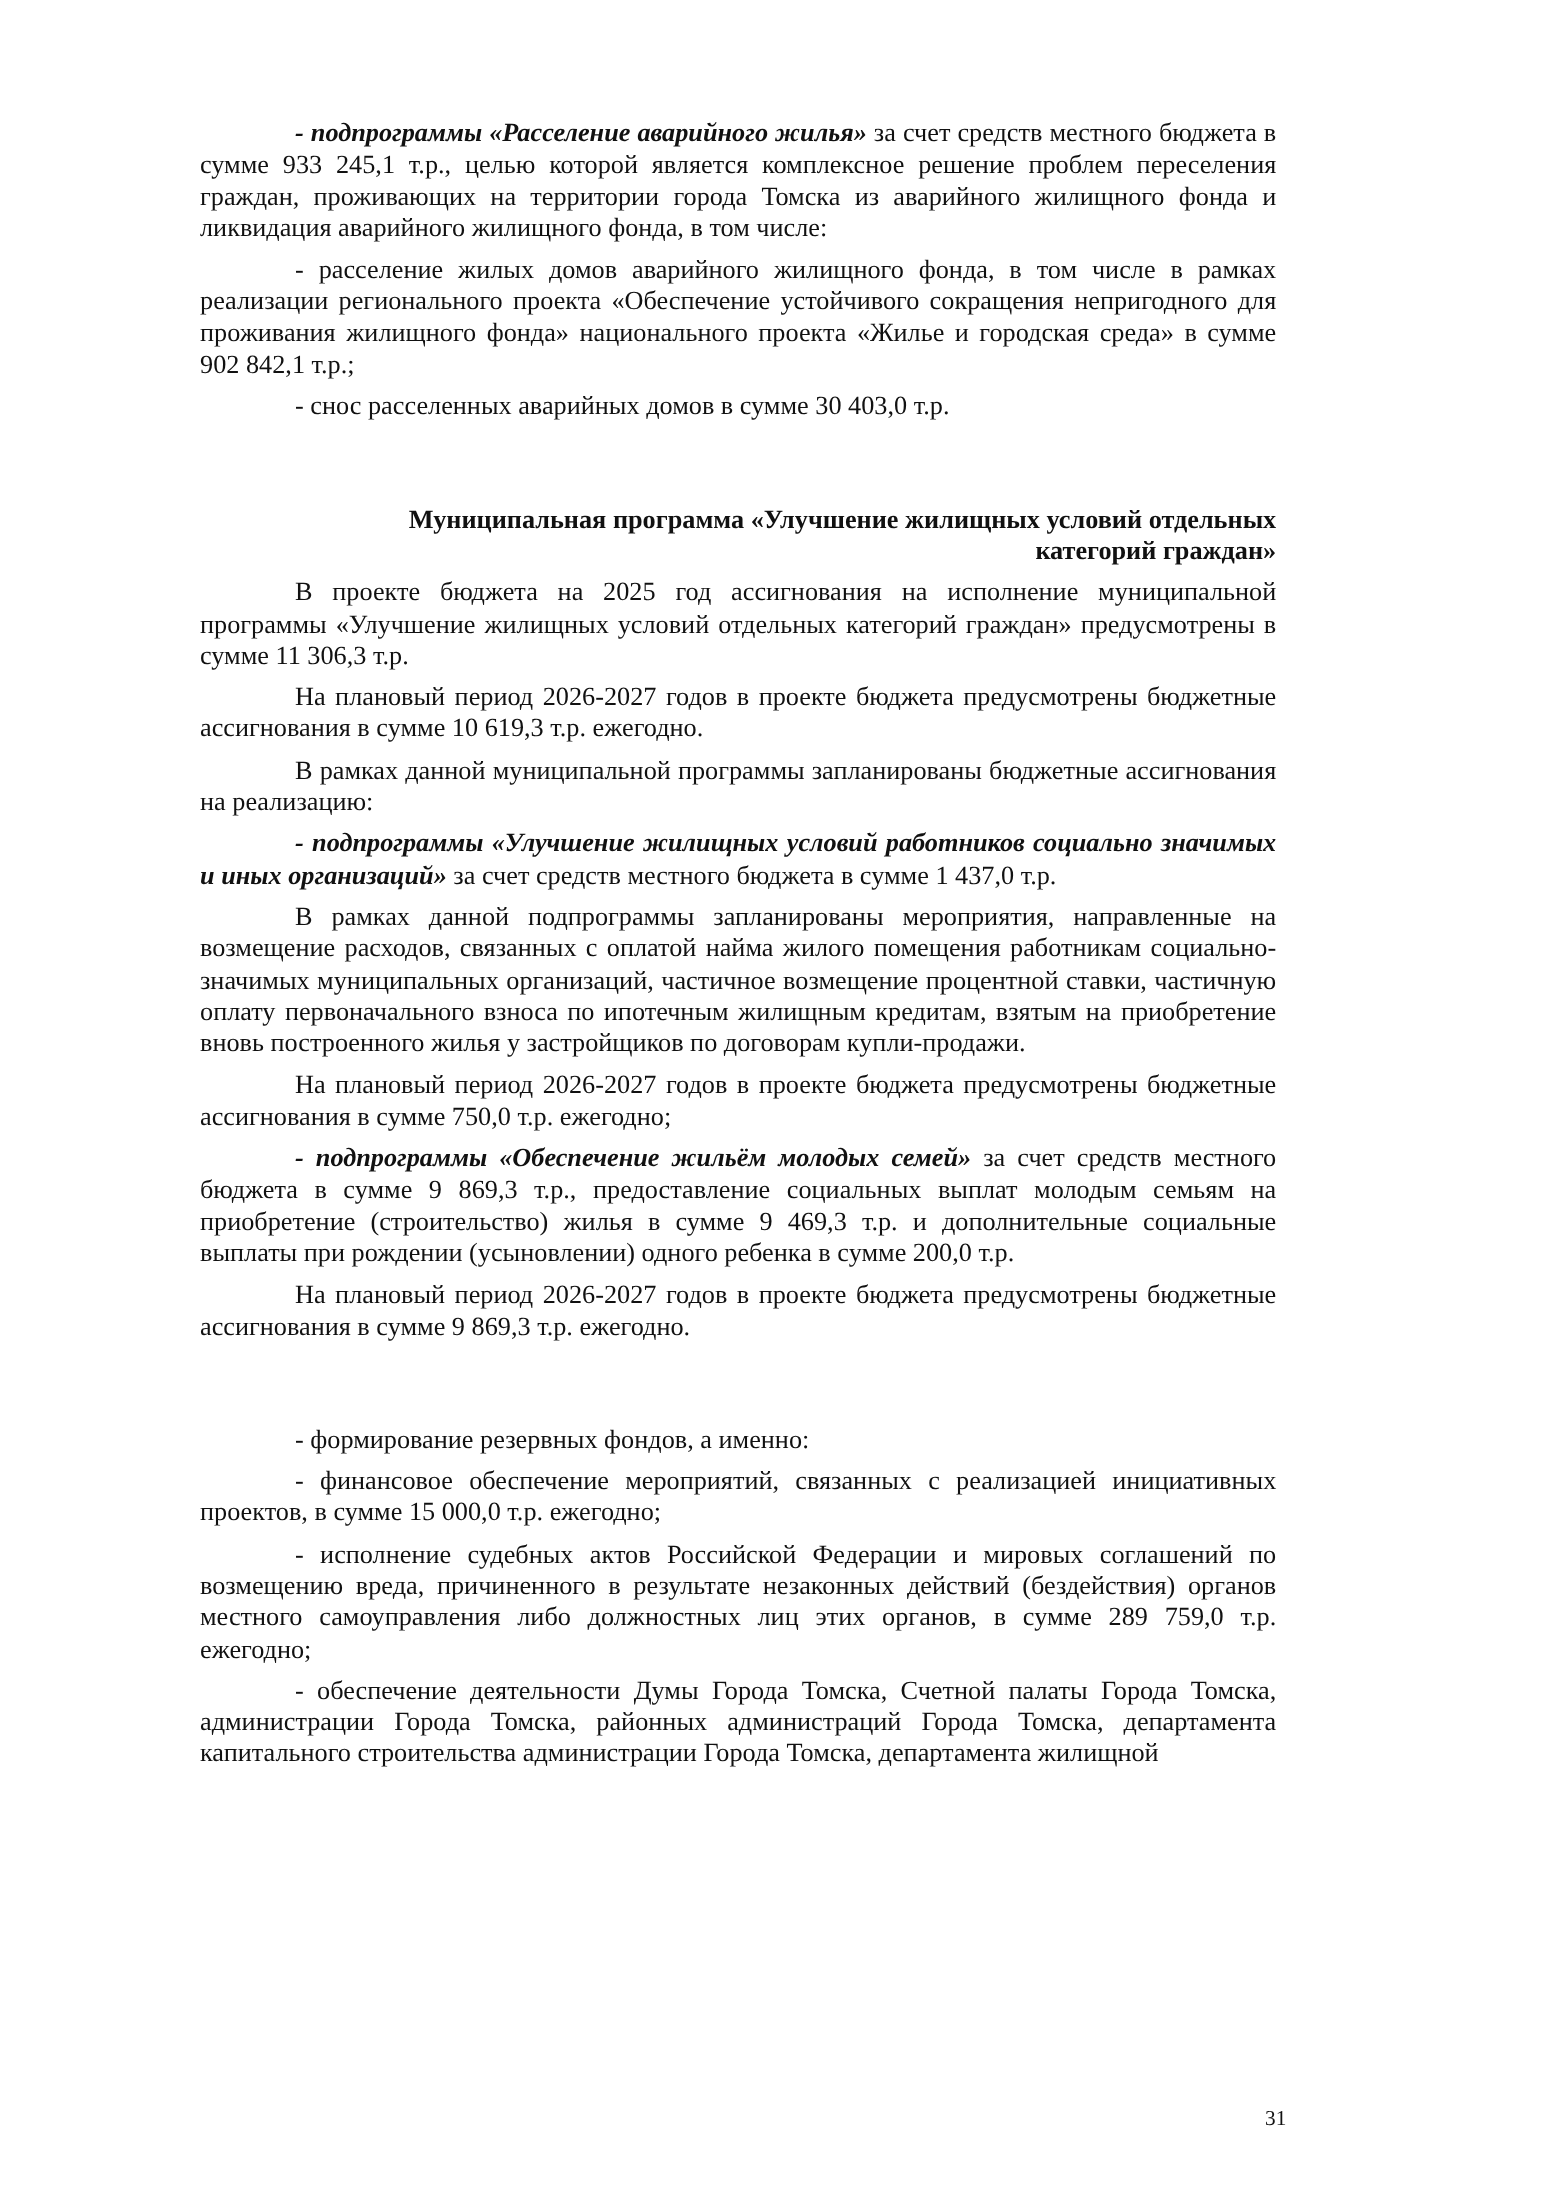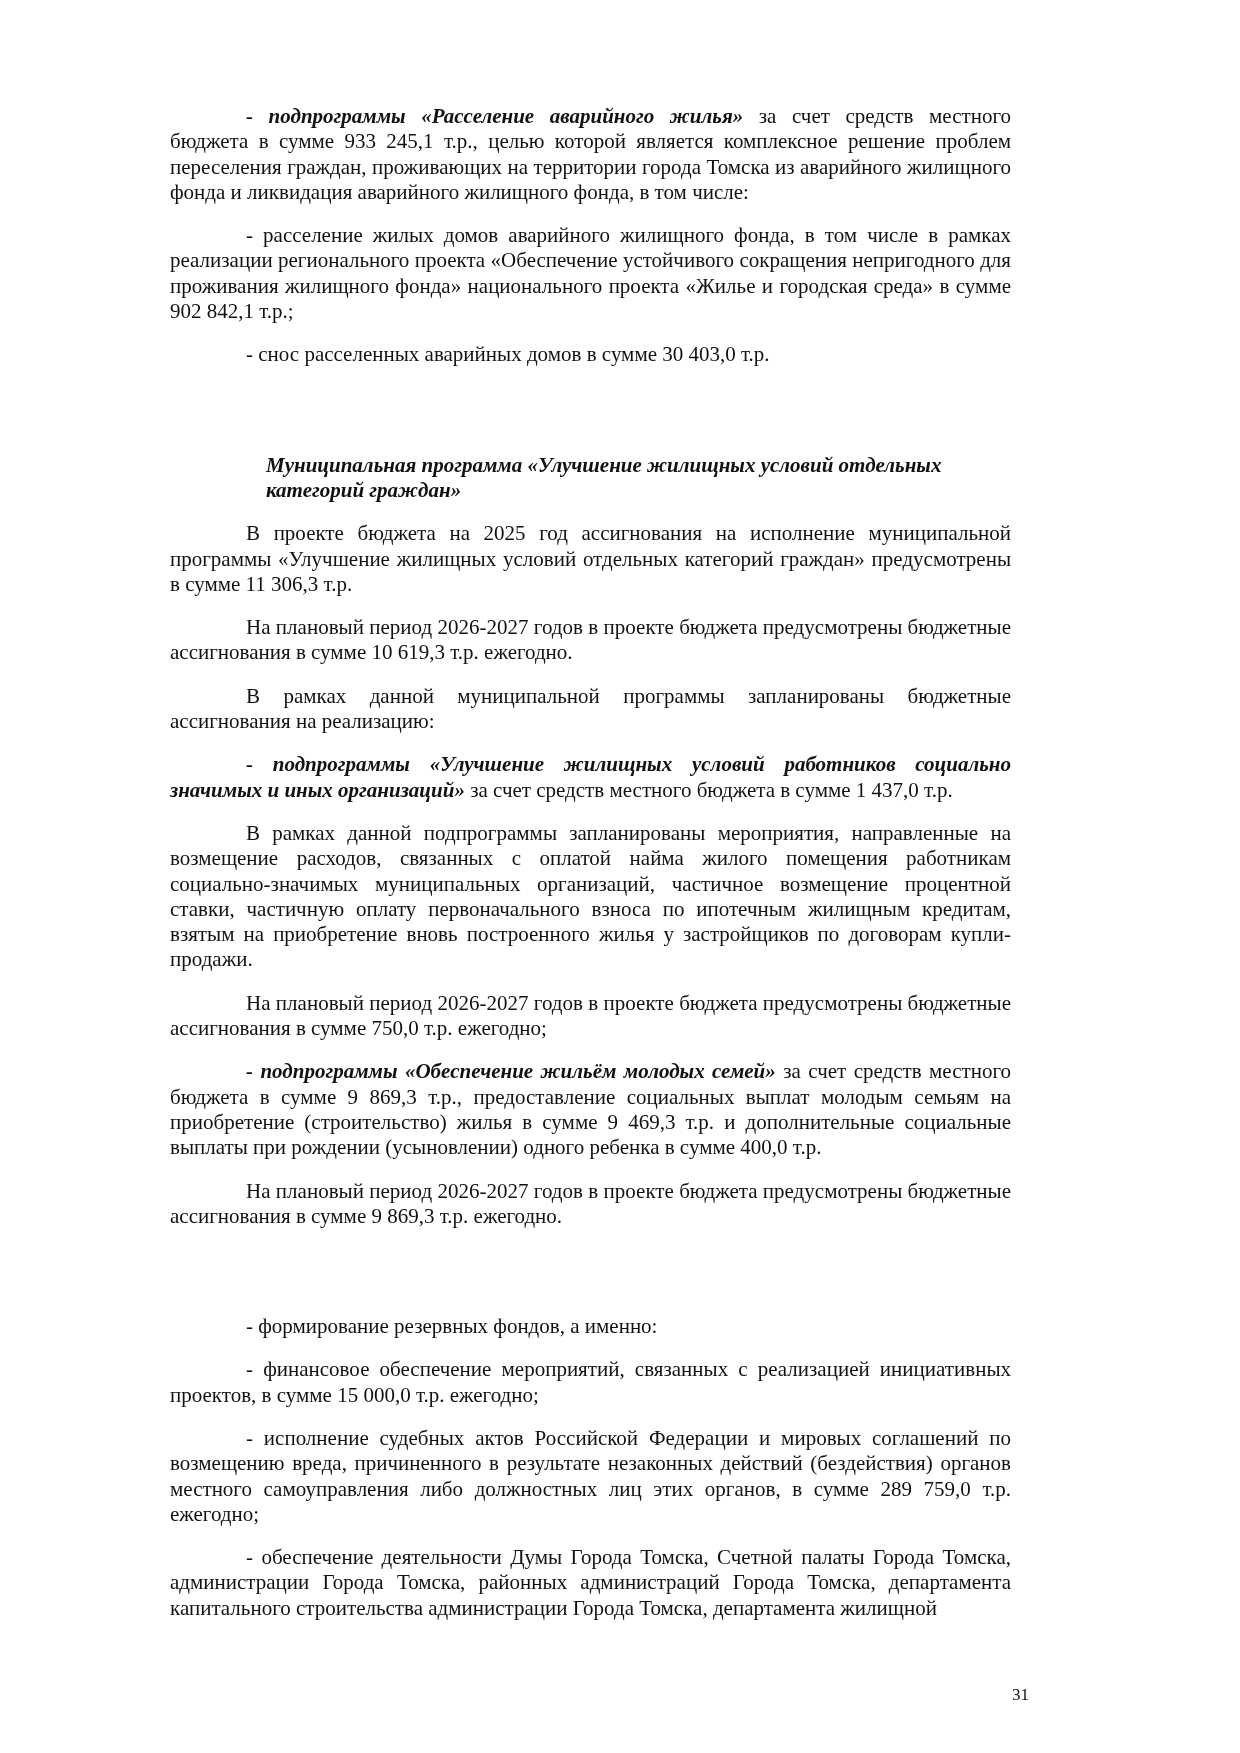--- a/index.html
+++ b/index.html
@@ -3,26 +3,26 @@
 <meta charset="utf-8">
 <style>
   html, body { margin: 0; padding: 0; background: #ffffff; }
   body { width: 1240px; height: 1753px; position: relative; overflow: hidden; }
   .page {
     position: absolute; left: 152px; top: 86px; width: 877px;
     font-family: "Liberation Serif", "DejaVu Serif", serif;
     font-size: 21px; line-height: 25.3px; color: #111;
     text-align: justify;
   }
-  .page p { margin: 18px; text-indent: 76px; }
+  .page p { margin: 8px; text-indent: 76px; }
   .bi { font-weight: bold; font-style: italic; }
   .b { font-weight: bold; }
   .heading {
-    text-align: left; font-weight: bold; margin: 0;
-    padding-left: 96px; padding-right: 0; font-style: italic;
+    text-align: right; font-weight: bold; margin: 0;
+    padding-left: 96px; padding-right: 0;
   }
   .gap1 { height: 49px; }
   .bullet { display: inline-block; width: 5px; height: 5px; border-radius: 50%; background: #111; vertical-align: middle; margin-right: 4px; position: relative; top: -1px; }
   .pagenum {
     position: absolute; right: 211px; top: 1685px;
     font-family: "Liberation Serif", "DejaVu Serif", serif; font-size: 17px; color: #111;
   }
 </style>
 </head>
 <body>
@@ -35,21 +35,21 @@
 
   <div class="gap1"></div>
 
   <p class="heading" style="text-indent:0">Муниципальная программа «Улучшение жилищных условий отдельных категорий граждан»</p>
   <p>В проекте бюджета на 2025 год ассигнования на исполнение муниципальной программы «Улучшение жилищных условий отдельных категорий граждан» предусмотрены в сумме 11 306,3 т.р.</p>
   <p>На плановый период 2026-2027 годов в проекте бюджета предусмотрены бюджетные ассигнования в сумме 10 619,3 т.р. ежегодно.</p>
   <p>В рамках данной муниципальной программы запланированы бюджетные ассигнования на реализацию:</p>
   <p><span class="bi">- подпрограммы «Улучшение жилищных условий работников социально значимых и иных организаций»</span><span> за счет средств местного бюджета в сумме 1 437,0 т.р.</span></p>
   <p>В рамках данной подпрограммы запланированы мероприятия, направленные на возмещение расходов, связанных с оплатой найма жилого помещения работникам социально-значимых муниципальных организаций, частичное возмещение процентной ставки, частичную оплату первоначального взноса по ипотечным жилищным кредитам, взятым на приобретение вновь построенного жилья у застройщиков по договорам купли-продажи.</p>
   <p>На плановый период 2026-2027 годов в проекте бюджета предусмотрены бюджетные ассигнования в сумме 750,0 т.р. ежегодно;</p>
-  <p><span class="bi">- подпрограммы «Обеспечение жильём молодых семей»</span><span> за счет средств местного бюджета в сумме 9 869,3 т.р., предоставление социальных выплат молодым семьям на приобретение (строительство) жилья в сумме 9 469,3 т.р. и дополнительные социальные выплаты при рождении (усыновлении) одного ребенка в сумме 400,0 т.р.</span></p>
+  <p><span class="bi">- подпрограммы «Обеспечение жильём молодых семей»</span><span> за счет средств местного бюджета в сумме 9 869,3 т.р., предоставление социальных выплат молодым семьям на приобретение (строительство) жилья в сумме 9 469,3 т.р. и дополнительные социальные выплаты при рождении (усыновлении) одного ребенка в сумме 200,0 т.р.</span></p>
   <p>На плановый период 2026-2027 годов в проекте бюджета предусмотрены бюджетные ассигнования в сумме 9 869,3 т.р. ежегодно.</p>
 
   <div class="gap1"></div>
 
   <p>- формирование резервных фондов, а именно:</p>
   <p>- финансовое обеспечение мероприятий, связанных с реализацией инициативных проектов, в сумме 15 000,0 т.р. ежегодно;</p>
   <p>- исполнение судебных актов Российской Федерации и мировых соглашений по возмещению вреда, причиненного в результате незаконных действий (бездействия) органов местного самоуправления либо должностных лиц этих органов, в сумме 289 759,0 т.р. ежегодно;</p>
   <p>- обеспечение деятельности Думы Города Томска, Счетной палаты Города Томска, администрации Города Томска, районных администраций Города Томска, департамента капитального строительства администрации Города Томска, департамента жилищной</p>
 </div>
 

